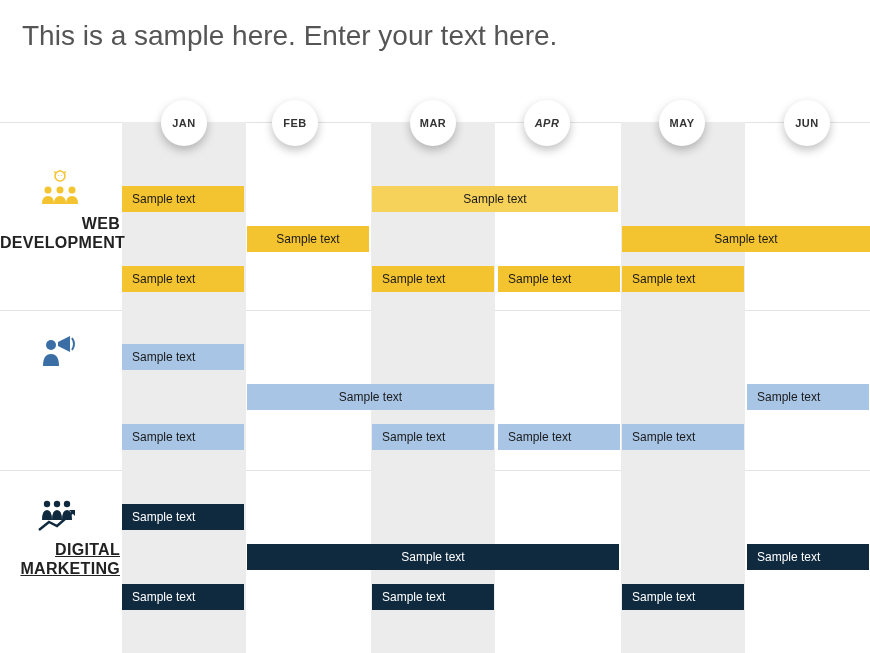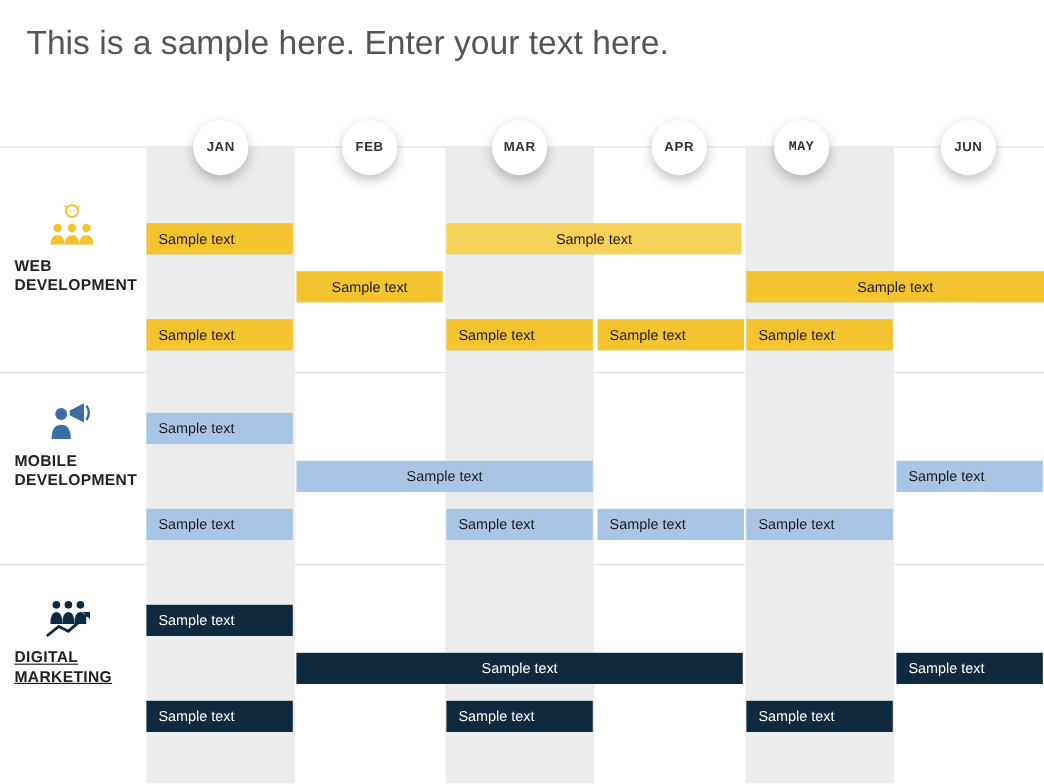--- a/index.html
+++ b/index.html
@@ -49,24 +49,24 @@
       display: flex;
       align-items: center;
       justify-content: center;
       font-size: 11px;
       font-weight: 700;
       color: #333;
       letter-spacing: 0.5px;
     }
     .row-label {
       position: absolute;
-      left: 12px;
+      left: 0;
       width: 120px;
-      text-align: left;
-      font-size: 13px;
+      text-align: right;
+      font-size: 16px;
       font-weight: 600;
       color: #222;
       line-height: 1.2;
       letter-spacing: 0.3px;
     }
     .row-icon {
       position: absolute;
       left: 0;
       width: 120px;
       text-align: center;
@@ -95,24 +95,24 @@
 
   <div class="hrule" style="top:22px;"></div>
   <div class="hrule" style="top:210px;"></div>
   <div class="hrule" style="top:370px;"></div>
 
   <div class="stripe" style="left:122px;  width:124px;"></div>
   <div class="stripe" style="left:371px;  width:124px;"></div>
   <div class="stripe" style="left:621px;  width:124px;"></div>
 
   <div class="month-badge" style="left:161px;">JAN</div>
-  <div class="month-badge" style="left:285px;">FEB</div>
+  <div class="month-badge" style="left:272px;">FEB</div>
   <div class="month-badge" style="left:410px;">MAR</div>
-  <div class="month-badge" style="left:543px;">APR</div>
-  <div class="month-badge" style="left:645px;font-family:Liberation Mono, monospace;">MAY</div>
+  <div class="month-badge" style="left:524px;font-style:italic;">APR</div>
+  <div class="month-badge" style="left:659px;">MAY</div>
   <div class="month-badge" style="left:784px;">JUN</div>
 
   <div class="row-icon" style="top:70px;">
     <svg width="46" height="34" viewBox="0 0 46 34">
       <g fill="#f4c430">
         <circle cx="23" cy="6" r="5" fill="none" stroke="#f4c430" stroke-width="1.6"></circle>
         <circle cx="21.5" cy="5.5" r="0.6"></circle>
           <circle cx="24.5" cy="5.5" r="0.6"></circle>
         <line x1="23" y1="1" x2="23" y2="-1" stroke="#f4c430" stroke-width="1.4"></line>
         <line x1="27" y1="3" x2="29" y2="1.5" stroke="#f4c430" stroke-width="1.4"></line>
@@ -140,21 +140,20 @@
   <div class="row-icon" style="top:236px;">
     <svg width="40" height="30" viewBox="0 0 40 30">
       <g fill="#3a6ea5">
         <circle cx="11" cy="9" r="5"></circle>
         <path d="M3 30 Q3 18 11 18 Q19 18 19 30 Z"></path>
         <path d="M18 6 L30 0 L30 16 L18 10 Z"></path>
         <path d="M32 2 Q36 8 32 14" fill="none" stroke="#3a6ea5" stroke-width="2"></path>
       </g>
     </svg>
   </div>
-  <div class="row-label" style="top:276px;">MOBILE DEVELOPMENT</div>
 
   <div class="bar blue" style="top:244px; left:122px; width:122px;">Sample text</div>
   <div class="bar blue center" style="top:284px; left:247px; width:247px;">Sample text</div>
   <div class="bar blue" style="top:284px; left:747px; width:122px;">Sample text</div>
   <div class="bar blue" style="top:324px; left:122px; width:122px;">Sample text</div>
   <div class="bar blue" style="top:324px; left:372px; width:122px;">Sample text</div>
   <div class="bar blue" style="top:324px; left:498px; width:122px;">Sample text</div>
   <div class="bar blue" style="top:324px; left:622px; width:122px;">Sample text</div>
 
   <div class="row-icon" style="top:398px;">

